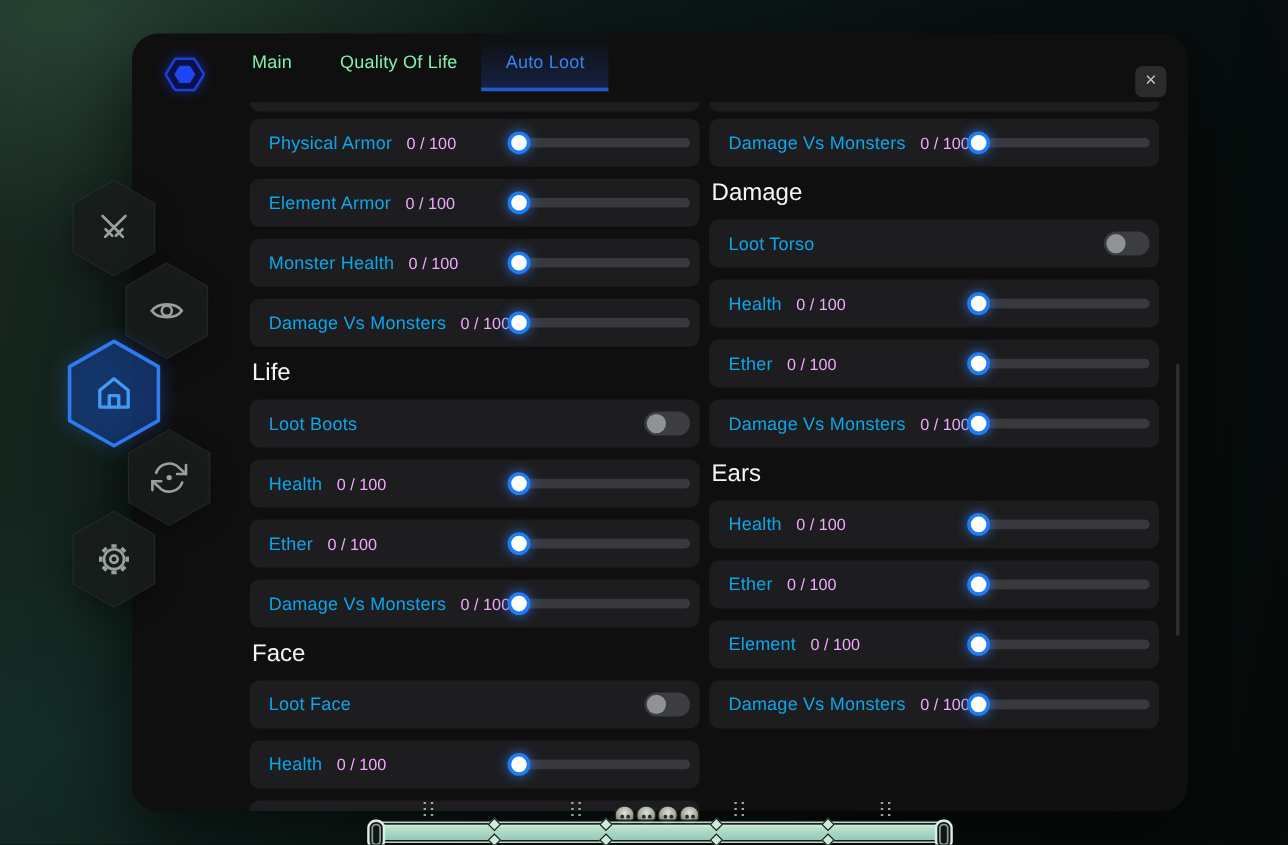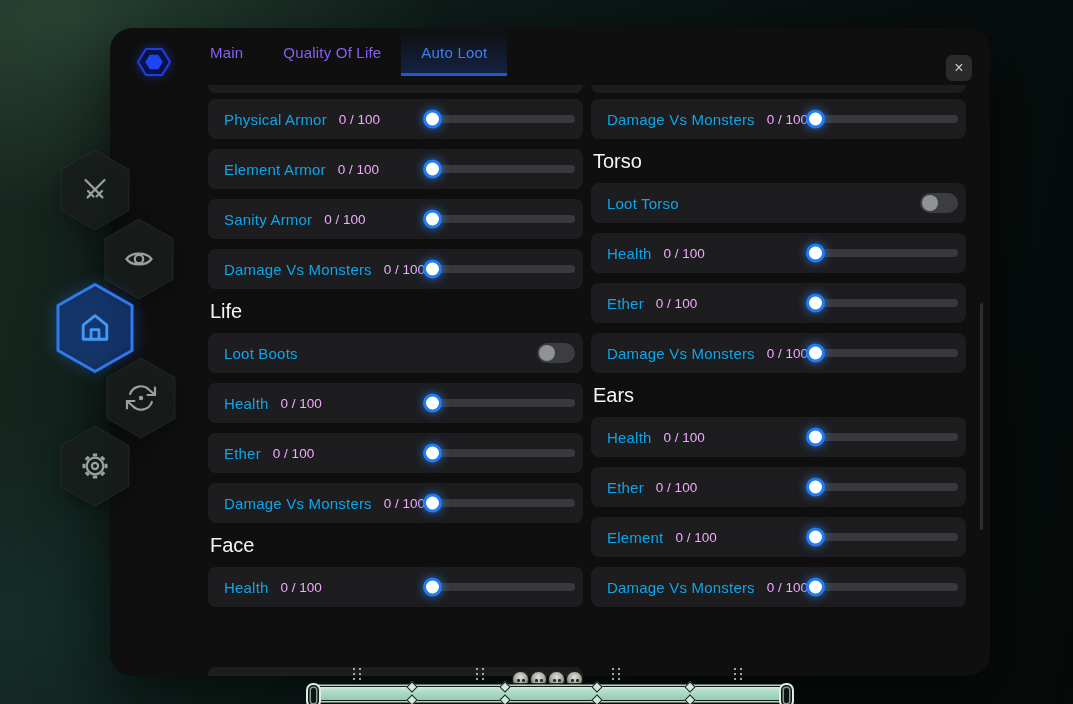--- a/index.html
+++ b/index.html
@@ -10,21 +10,21 @@
       radial-gradient(520px 340px at 4% 88%, rgba(22,58,54,0.45), transparent 60%),
       linear-gradient(102deg,#18261f 0%,#11201b 20%,#0c1917 44%,#081110 68%,#060b0a 100%);
   }
 
   
   .panel{position:absolute;left:110px;top:28px;width:880px;height:648px;background:#0f0f10;
     border-radius:22px;box-shadow:0 25px 70px rgba(0,0,0,.65);overflow:hidden;}
 
   .tabbar{position:relative;height:48px;display:flex;align-items:stretch;padding-left:80px;}
   .tab{padding:0 20px;display:flex;align-items:center;font-size:15px;font-weight:500;
-    color:#8b5cf6;position:relative;cursor:pointer;letter-spacing:.2px;}
+    color:#86efac;position:relative;cursor:pointer;letter-spacing:.2px;}
   .tab.active{color:#3d80f0;background:linear-gradient(to top, rgba(37,99,235,.24), rgba(37,99,235,.02) 88%);}
   .tab.active::after{content:"";position:absolute;left:0;right:0;bottom:0;height:3px;background:#2457c9;}
 
   .close{position:absolute;top:27px;right:18px;width:26px;height:26px;border-radius:6px;
     background:#2a2b2c;color:#c9cbca;font-size:16px;line-height:1;display:flex;align-items:center;
     justify-content:center;cursor:pointer;}
 
   .logo{position:absolute;left:27px;top:19px;width:34px;height:30px;filter:drop-shadow(0 0 5px rgba(30,70,240,.5));}
 
   
@@ -117,21 +117,21 @@
           </div>
         </div>
         <div class="row">
           <span class="lbl">Element Armor</span>
           <span class="val">0 / 100</span>
           <div class="slider">
             <div class="knob"></div>
           </div>
         </div>
         <div class="row">
-          <span class="lbl">Sanity Armor</span>
+          <span class="lbl">Monster Health</span>
           <span class="val">0 / 100</span>
           <div class="slider">
             <div class="knob"></div>
           </div>
         </div>
         <div class="row">
           <span class="lbl">Damage Vs Monsters</span>
           <span class="val">0 / 100</span>
           <div class="slider">
             <div class="knob"></div>
@@ -160,36 +160,42 @@
         </div>
         <div class="row">
           <span class="lbl">Damage Vs Monsters</span>
           <span class="val">0 / 100</span>
           <div class="slider">
             <div class="knob"></div>
           </div>
         </div>
         <div class="sec-header">Face</div>
         <div class="row">
+          <span class="lbl">Loot Face</span>
+          <div class="switch">
+            <div class="dot"></div>
+          </div>
+        </div>
+        <div class="row">
           <span class="lbl">Health</span>
           <span class="val">0 / 100</span>
           <div class="slider">
             <div class="knob"></div>
           </div>
         </div>
       </div>
     <div class="col" id="col-right">
         <div class="row">
           <span class="lbl">Damage Vs Monsters</span>
           <span class="val">0 / 100</span>
           <div class="slider">
             <div class="knob"></div>
           </div>
         </div>
-        <div class="sec-header">Torso</div>
+        <div class="sec-header">Damage</div>
         <div class="row">
           <span class="lbl">Loot Torso</span>
           <div class="switch">
             <div class="dot"></div>
           </div>
         </div>
         <div class="row">
           <span class="lbl">Health</span>
           <span class="val">0 / 100</span>
           <div class="slider">

